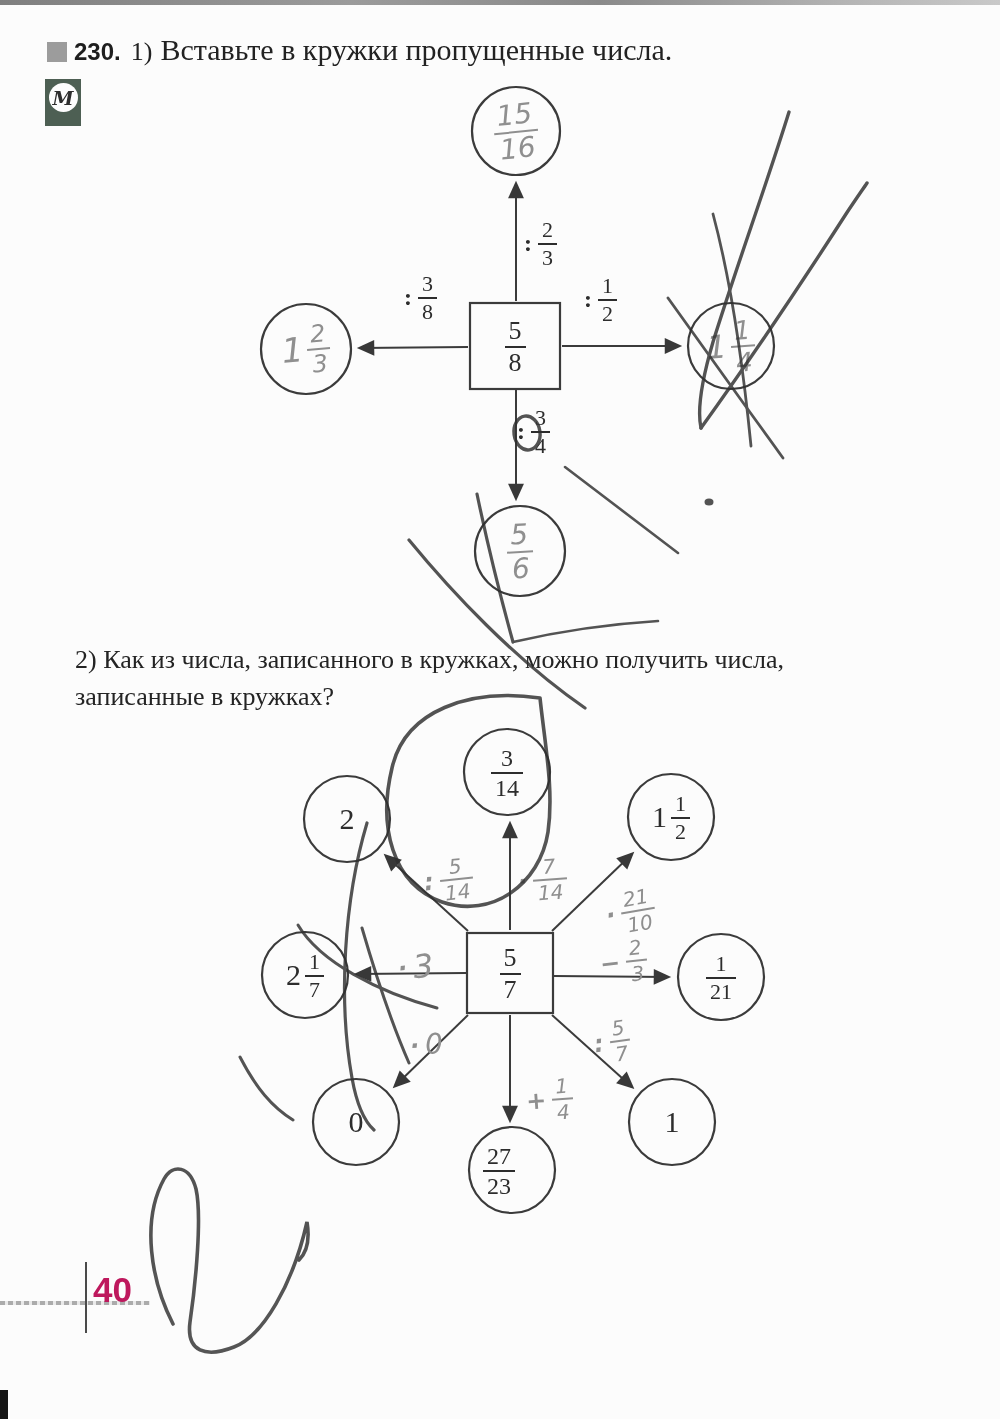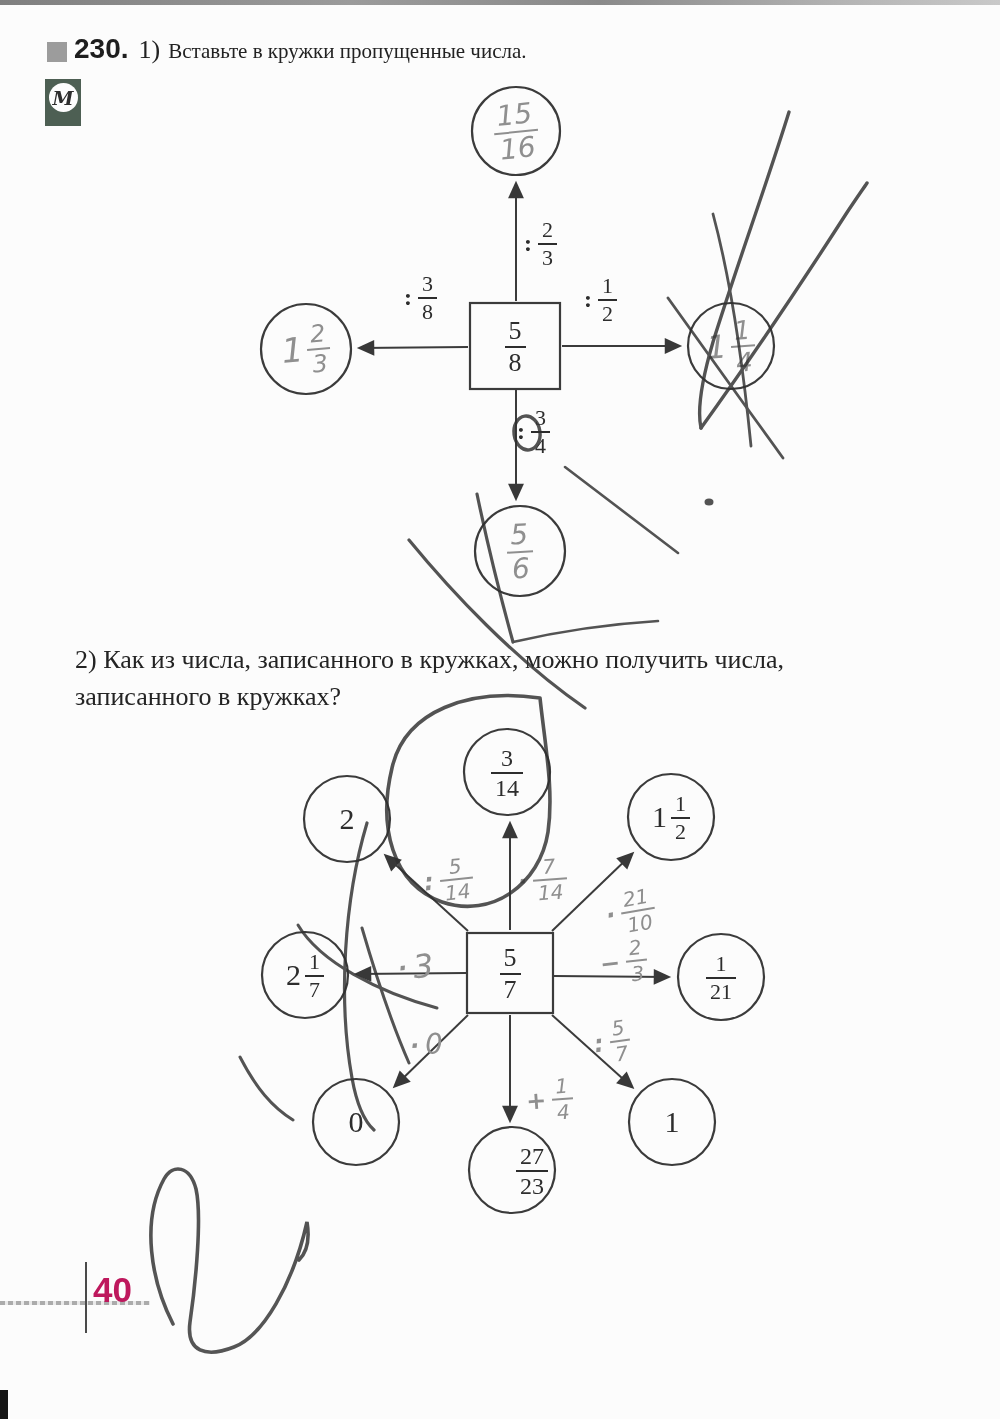--- a/index.html
+++ b/index.html
@@ -7,23 +7,23 @@
         font-family:"Liberation Serif",serif;}
   .abs{position:absolute;}
   
   .top-strip{left:0;top:0;width:1000px;height:5px;
      background:linear-gradient(90deg,#7f7f7f,#9b9b9b 35%,#8a8a8a 60%,#b5b5b5 85%,#c9c9c9);}
   .corner-bar{left:0;top:1390px;width:8px;height:29px;background:#151515;}
 
   
   .bullet{left:47px;top:42px;width:20px;height:20px;background:#9c9c9c;}
   .title-row{left:74px;top:33px;display:flex;align-items:baseline;white-space:nowrap;color:#222;}
-  .ex-num{font-family:"Liberation Sans",sans-serif;font-weight:bold;font-size:28px;margin-right:10px;color:#1e1e1e;}
+  .ex-num{font-family:"Liberation Sans",sans-serif;font-weight:bold;font-size:24px;margin-right:10px;color:#1e1e1e;}
   .part-label{font-size:26px;margin-right:8px;}
-  .part-text{font-size:21px;}
+  .part-text{font-size:30px;}
   .m-icon{left:45px;top:79px;width:36px;height:47px;background:#4d5f53;display:flex;align-items:flex-start;justify-content:center;}
   .m-circle{margin-top:4px;width:29px;height:29px;border-radius:50%;background:#fdfdfd;display:flex;align-items:center;justify-content:center;}
   .m-letter{font-family:"DejaVu Serif",serif;font-style:italic;font-weight:bold;font-size:19px;color:#2e2e2e;}
 
   .part2{left:75px;top:641px;width:900px;font-size:26px;color:#242424;line-height:37px;white-space:nowrap;}
 
   
   .frac{display:inline-block;text-align:center;vertical-align:middle;line-height:1;}
   .frac .num{display:block;border-bottom:2px solid currentColor;padding:1px 4px 2px;}
   .frac .den{display:block;padding:2px 4px 0;}
@@ -61,21 +61,21 @@
     <span class="part-text">Вставьте в кружки пропущенные числа.</span>
   </div>
   <div class="abs m-icon">
     <div class="m-circle">
       <span class="m-letter">М</span>
     </div>
   </div>
 
   <div class="abs part2">
     <div><span>2)</span> <span>Как из числа, записанного в кружках, можно получить числа,</span></div>
-    <div>записанного в кружках?</div>
+    <div>записанные в кружках?</div>
   </div>
 
   <svg width="1000" height="1419" viewBox="0 0 1000 1419">
     <defs>
       <marker id="arr" viewBox="0 0 12 12" refX="9.5" refY="6" markerWidth="9.5" markerHeight="9.5" orient="auto-start-reverse">
         <path d="M0.5,1 L11.5,6 L0.5,11 z" fill="#383838"></path>
       </marker>
     </defs>
     <g stroke="#3b3b3b" stroke-width="2.2" fill="none">
 
@@ -206,21 +206,21 @@
   </div>
   <div class="abs cbox printed" style="left:678px;top:934px;width:86px;height:86px;">
     <span class="frac f22">
         <span class="num">1</span>
         <span class="den">21</span>
       </span>
   </div>
   <div class="abs cbox printed" style="left:313px;top:1079px;width:86px;height:86px;font-size:30px;">
     <span>0</span>
   </div>
-  <div class="abs cbox printed" style="left:489px;top:1127px;width:86px;height:86px;">
+  <div class="abs cbox printed" style="left:456px;top:1127px;width:86px;height:86px;">
     <span class="frac f24">
         <span class="num">27</span>
         <span class="den">23</span>
       </span>
   </div>
   <div class="abs cbox printed" style="left:629px;top:1079px;width:86px;height:86px;font-size:30px;">
     <span>1</span>
   </div>
 
   <div class="abs lblrow hand" style="left:424px;top:856px;transform:rotate(-6deg);">

